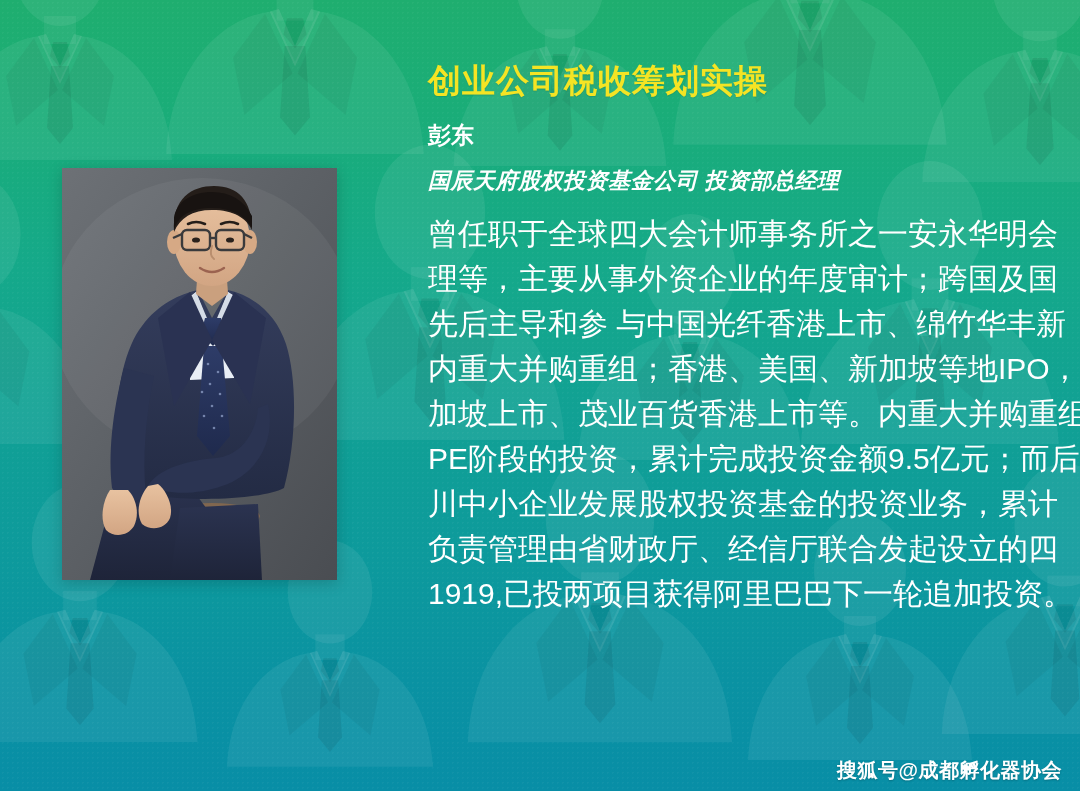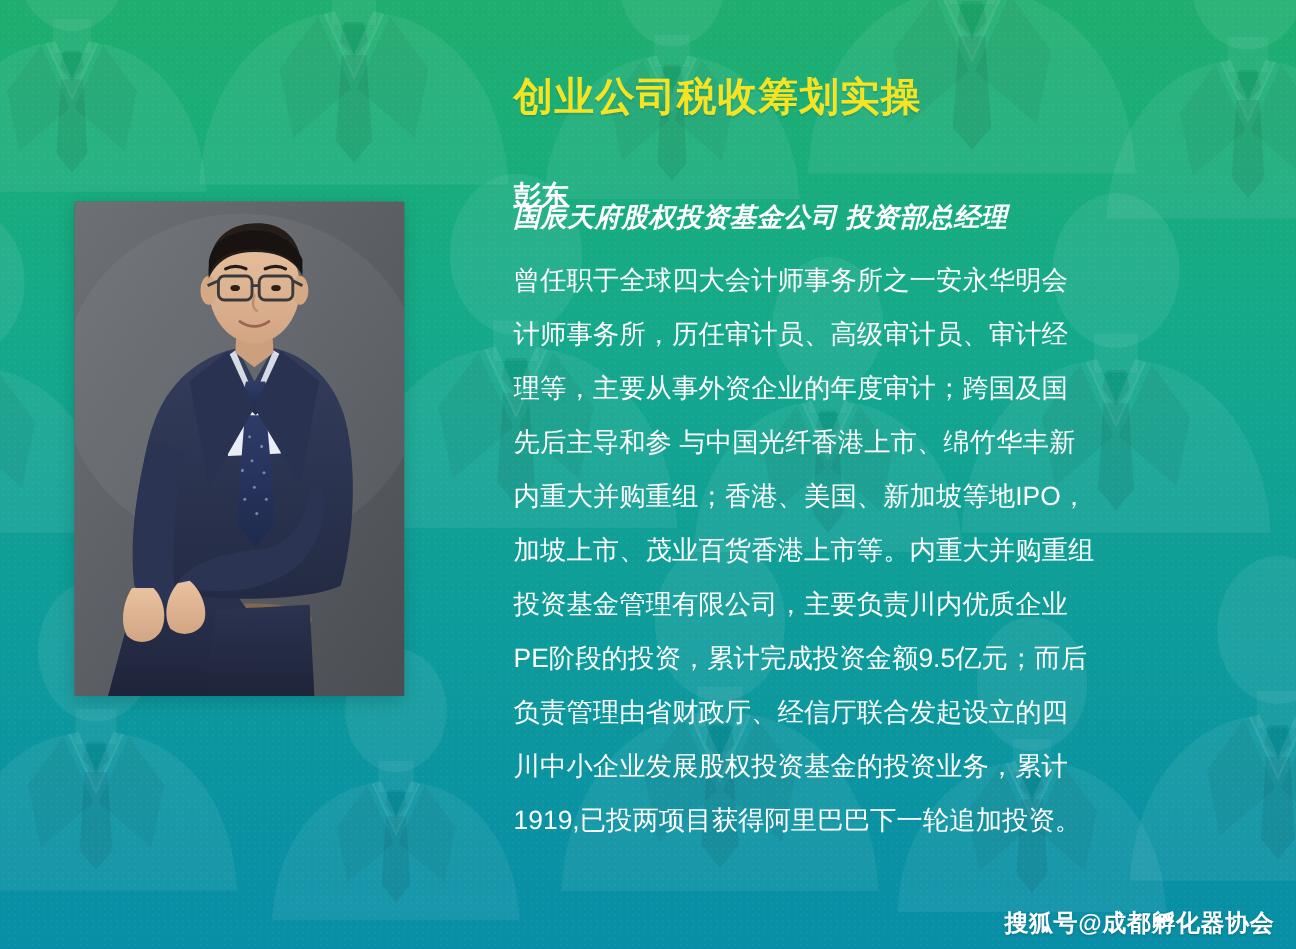--- a/index.html
+++ b/index.html
@@ -91,21 +91,20 @@
 
   .presenter-name {
     position: absolute;
     left: 0;
     top: 118px;
     font-size: 23px;
     font-weight: bold;
     color: #ffffff;
     line-height: 34px;
     white-space: nowrap;
-    margin-top: 28px;
   }
 
   .presenter-role {
     position: absolute;
     left: 0;
     top: 164px;
     font-size: 22px;
     font-weight: bold;
     color: #ffffff;
     line-height: 34px;
@@ -114,21 +113,21 @@
     font-style: italic;
   }
 
   .bio {
     position: absolute;
     left: 0;
     top: 211px;
     width: 610px;
   }
   .bio-line {
-    font-size: 22px;
+    font-size: 30px;
     color: #ffffff;
     line-height: 45px;
     height: 45px;
     white-space: nowrap;
     font-weight: 400;
   }
   
   .bio-line.spread {
     letter-spacing: 4.6px;
   }
@@ -337,28 +336,26 @@
   <div class="content">
 
     <div class="title">创业公司税收筹划实操</div>
 
     <div class="presenter-name">彭东</div>
 
     <div class="presenter-role">国辰天府股权投资基金公司  投资部总经理</div>
 
     <div class="bio">
       <div class="bio-line">曾任职于全球四大会计师事务所之一安永华明会</div>
-      <div class="bio-line">计师事务所，历任审计员、高级审计员、审计经</div>
       <div class="bio-line">理等，主要从事外资企业的年度审计；跨国及国</div>
       <div class="bio-line">先后主导和参 与中国光纤香港上市、绵竹华丰新</div>
       <div class="bio-line">内重大并购重组；香港、美国、新加坡等地IPO，</div>
       <div class="bio-line">加坡上市、茂业百货香港上市等。内重大并购重组</div>
-      <div class="bio-line">投资基金管理有限公司，主要负责川内优质企业</div>
       <div class="bio-line">PE阶段的投资，累计完成投资金额9.5亿元；而后</div>
+      <div class="bio-line">川中小企业发展股权投资基金的投资业务，累计</div>
       <div class="bio-line">负责管理由省财政厅、经信厅联合发起设立的四</div>
-      <div class="bio-line">川中小企业发展股权投资基金的投资业务，累计</div>
       <div class="bio-line">1919,已投两项目获得阿里巴巴下一轮追加投资。</div>
     </div>
   </div>
 
   <div class="watermark">搜狐号@成都孵化器协会</div>
 
 </div>
 
 </body></html>

